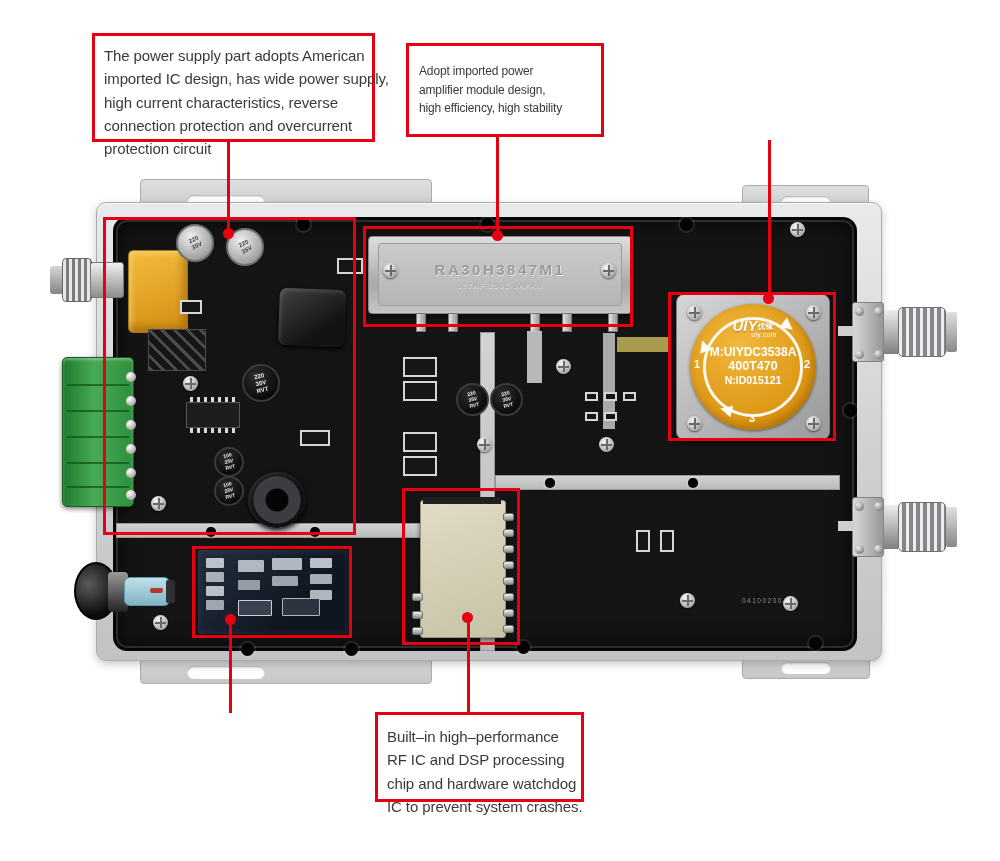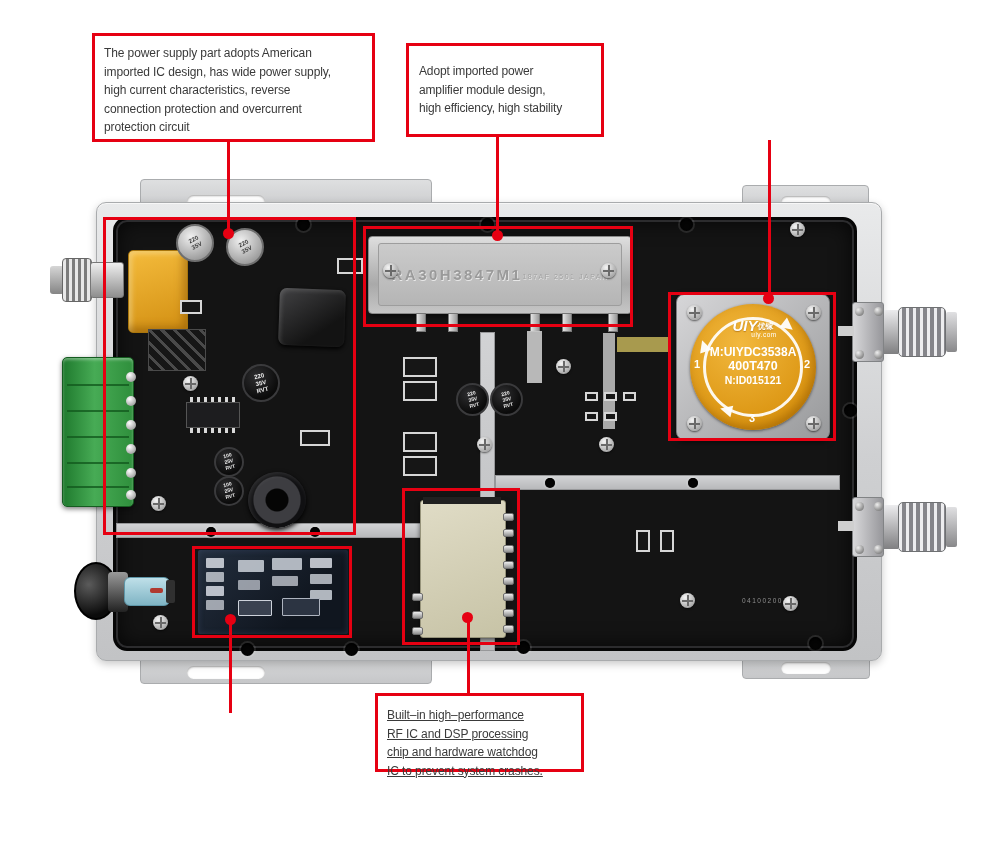--- a/index.html
+++ b/index.html
@@ -3,32 +3,32 @@
 <meta charset="utf-8">
 <style>
   :root{ --red:#e60012; }
   *{ margin:0; padding:0; box-sizing:border-box; }
   body{ background:#fff; font-family:"Liberation Sans", sans-serif; }
   #stage{ position:relative; width:1000px; height:861px; background:#fff; overflow:hidden; }
 
   
   .callout{
     position:absolute; background:#fff; border:3px solid var(--red);
-    color:#3a3a3a; font-size:12px; line-height:1.55; letter-spacing:-0.1px;
+    color:#3a3a3a; font-size:15px; line-height:1.55; letter-spacing:-0.1px;
     white-space:pre; padding:8px 4px 6px 9px;
   }
   .leader{ position:absolute; width:3px; background:var(--red); }
   .dot{ position:absolute; width:11px; height:11px; border-radius:50%; background:var(--red); }
   .roi{ position:absolute; border:3px solid var(--red); }
 
   #c-power{ left:92px; top:33px; width:283px; height:109px; }
   #c-pa{ left:406px; top:43px; width:198px; height:94px; font-size:12px; letter-spacing:-0.15px; padding:16px 4px 8px 10px; }
   #c-circ{ left:658px; top:40px; width:227px; height:103px; padding-top:6px; }
   #c-rs485{ left:104px; top:713px; width:261px; height:105px; }
-  #c-rfic{ left:375px; top:693px; width:209px; height:79px; padding-top:10px;text-decoration:underline; }
+  #c-rfic{ left:375px; top:712px; width:209px; height:90px; padding-top:10px; }
 
   
   .tab{ position:absolute; background:linear-gradient(180deg,#dedfe0,#c6c7c9); border:1px solid #aaacae; border-radius:4px; }
   .slot{ position:absolute; background:#fff; border-radius:7px; box-shadow:inset 0 1px 2px rgba(0,0,0,.35); }
   #plate{ position:absolute; left:96px; top:202px; width:786px; height:459px; border-radius:10px;
           background:linear-gradient(180deg,#e9eaeb,#cfd0d2 55%,#c2c3c5); border:1px solid #a9abad;
           box-shadow:0 3px 8px rgba(0,0,0,.22), inset 0 1px 0 #f7f7f7; }
   #pcb{ position:absolute; left:113px; top:217px; width:744px; height:434px; border-radius:14px;
         background:#141414; border:3px solid #060606;
         box-shadow:inset 0 0 0 2px #2c2c2e, inset 0 0 22px rgba(0,0,0,.85); }
@@ -72,21 +72,21 @@
   #toroid{ position:absolute; left:248px; top:472px; width:58px; height:56px; border-radius:50%; transform:rotate(-6deg);
            background:radial-gradient(circle, #050505 27%, #3d3d41 30% 57%, #101012 60%);
            box-shadow:inset 2px 3px 5px rgba(255,255,255,.12), 0 2px 5px #000; }
 
   
   #pa{ position:absolute; left:368px; top:236px; width:264px; height:78px; border-radius:4px;
        background:linear-gradient(180deg,#dedede,#a9a9a9 62%,#c6c6c6); border:1px solid #8a8a8a;
        box-shadow:0 2px 5px rgba(0,0,0,.55); }
   #pa-face{ position:absolute; left:9px; right:9px; top:6px; bottom:7px; border-radius:3px;
             background:linear-gradient(180deg,#cbcbcb,#b5b5b5); border:1px solid #9d9d9d;
-            display:flex; flex-direction:row; align-items:center; justify-content:center; }
+            display:flex; flex-direction:column; align-items:center; justify-content:center; }
   #pa-part{ font-size:15px; font-weight:bold; letter-spacing:2.5px; color:#9a9a9a; text-shadow:0.6px 0.7px 0 rgba(255,255,255,.65); }
   #pa-date{ font-size:7px; letter-spacing:1.5px; color:#a2a2a2; margin-top:4px; text-shadow:0.5px 0.5px 0 rgba(255,255,255,.6); }
   .pa-leg{ position:absolute; width:10px; height:19px; top:76px; background:linear-gradient(90deg,#e4e4e4,#9a9a9a); border:1px solid #777; }
 
   
   #circ-base{ position:absolute; left:676px; top:294px; width:154px; height:146px; border-radius:8px;
               background:linear-gradient(135deg,#d6d6d8,#98999b); border:1px solid #7c7e80;
               box-shadow:0 2px 6px rgba(0,0,0,.6); }
   #circ-disc{ position:absolute; left:690px; top:304px; width:126px; height:126px; border-radius:50%;
               background:radial-gradient(circle at 40% 32%, #f2b83e, #d9920e 75%);

